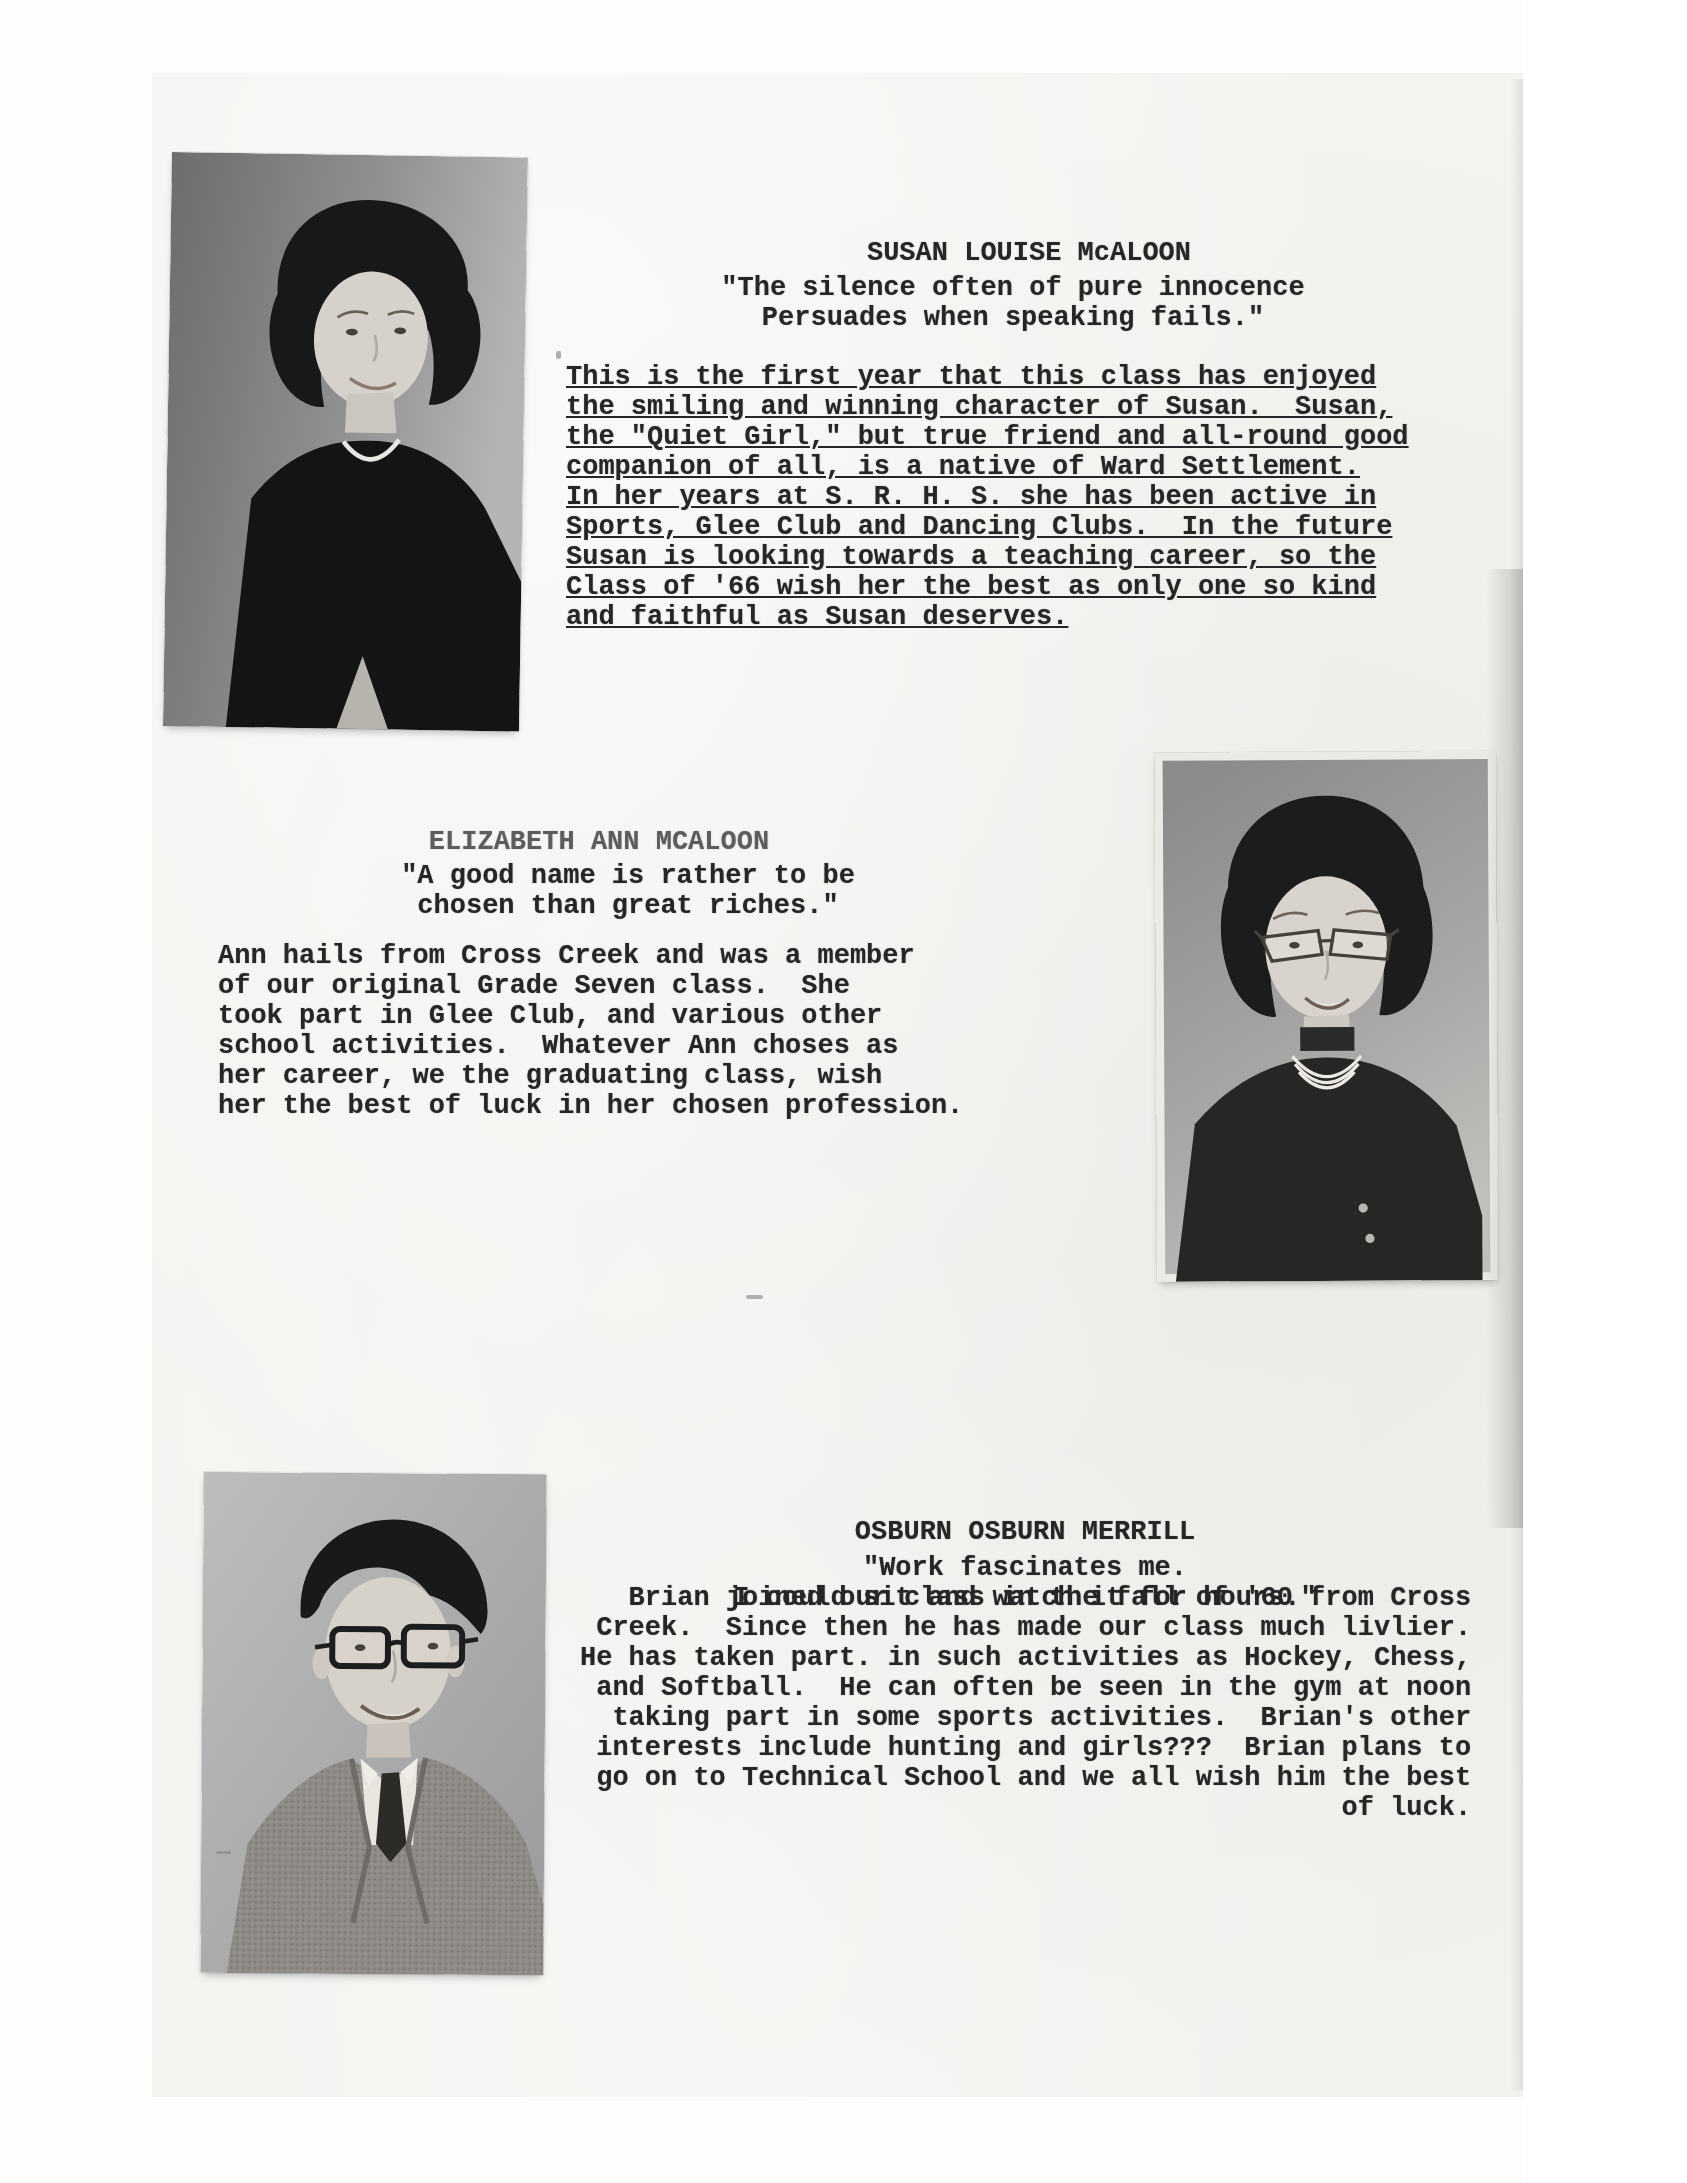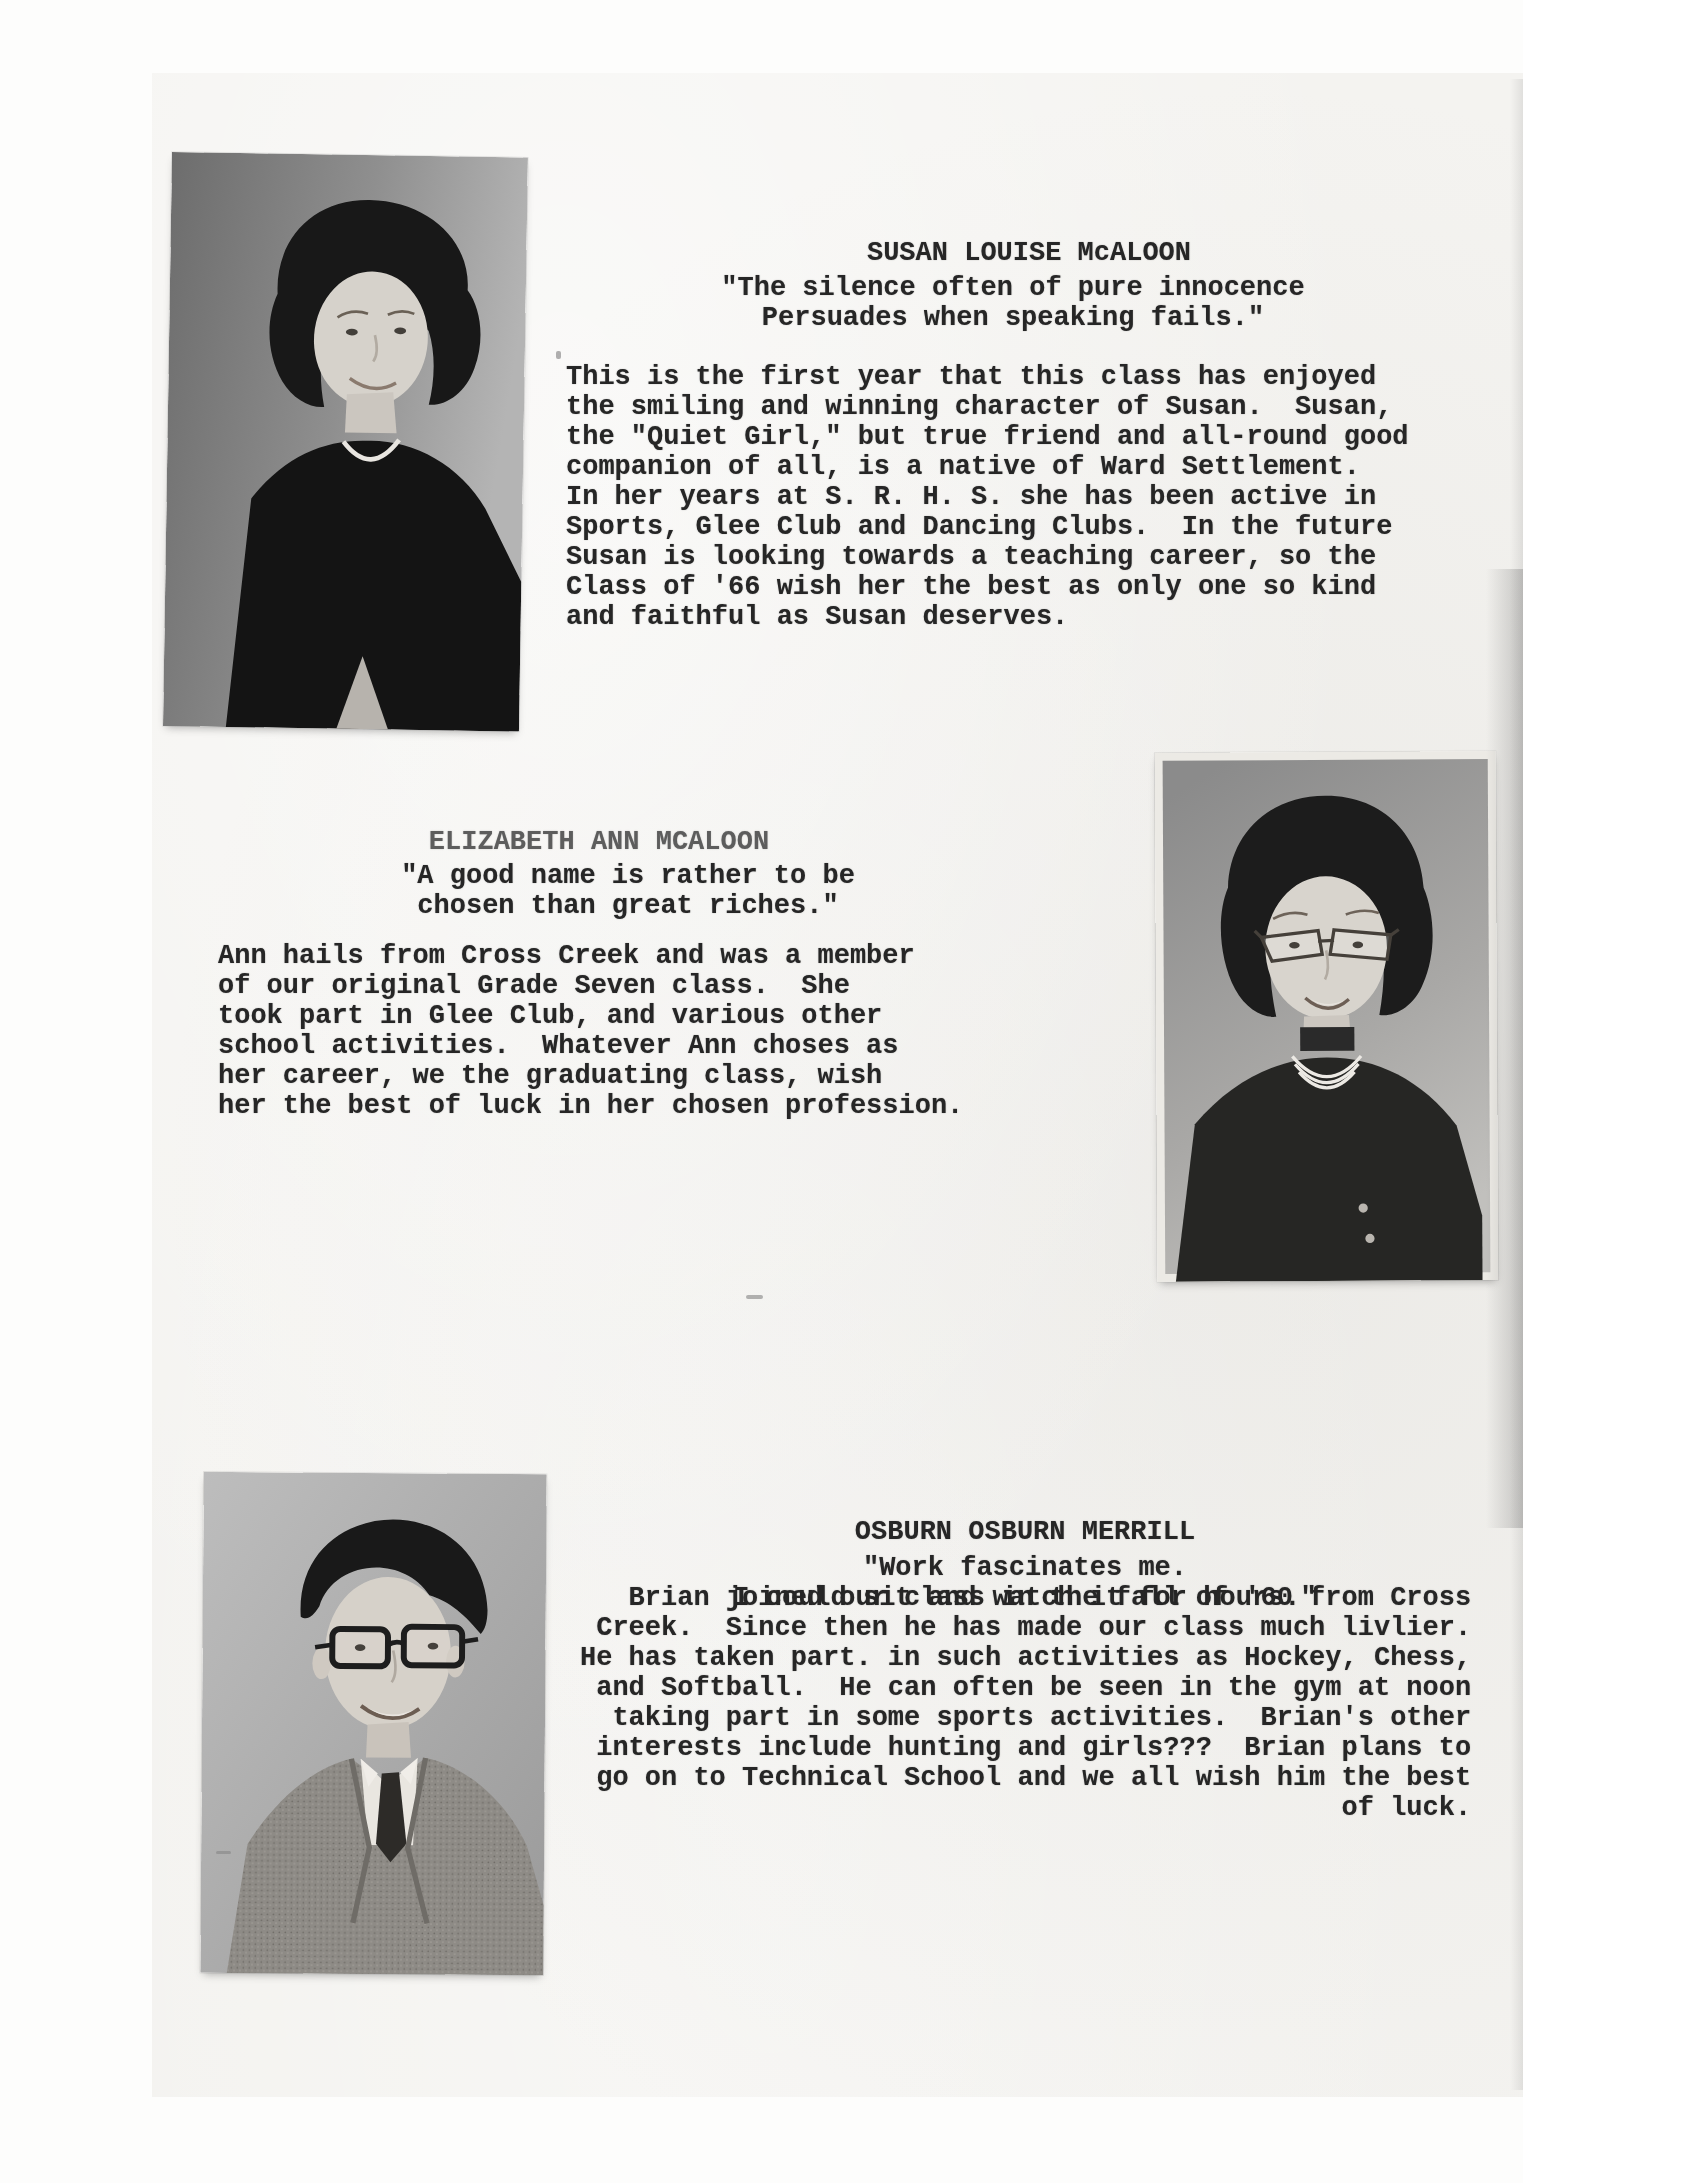--- a/index.html
+++ b/index.html
@@ -37,21 +37,21 @@
     color:#262626;
     white-space:pre;
     text-shadow:0 0 1.3px rgba(40,40,40,.38);
     z-index:2;
   }
   .centered{text-align:center;width:926px;}
   .faded{color:#5d5d5d;text-shadow:0 0 1.3px rgba(95,95,95,.45);margin-top:8px;}
   
   .name-susan{left:566px;top:216px;}
   .quote-susan{left:550px;top:273px;}
-  .bio-susan{left:566px;top:362px;}
+  .bio-susan{left:566px;top:362px;text-decoration:underline;}
   .name-elizabeth{left:136px;top:819px;}
   .quote-elizabeth{left:165px;top:861px;}
   .bio-elizabeth{left:218px;top:929px;margin-top:12px;}
   .name-brian{left:562px;top:1495px;}
   .quote-brian{left:562px;top:1553px;}
   .bio-brian{left:580px;top:1583px;text-align:right;}
   
   .photo{
     position:absolute;z-index:2;overflow:hidden;
     box-shadow:0 4.6px 8px -3.3px rgba(60,60,60,.4), 0 0 0 0.7px rgba(90,90,90,.12);

